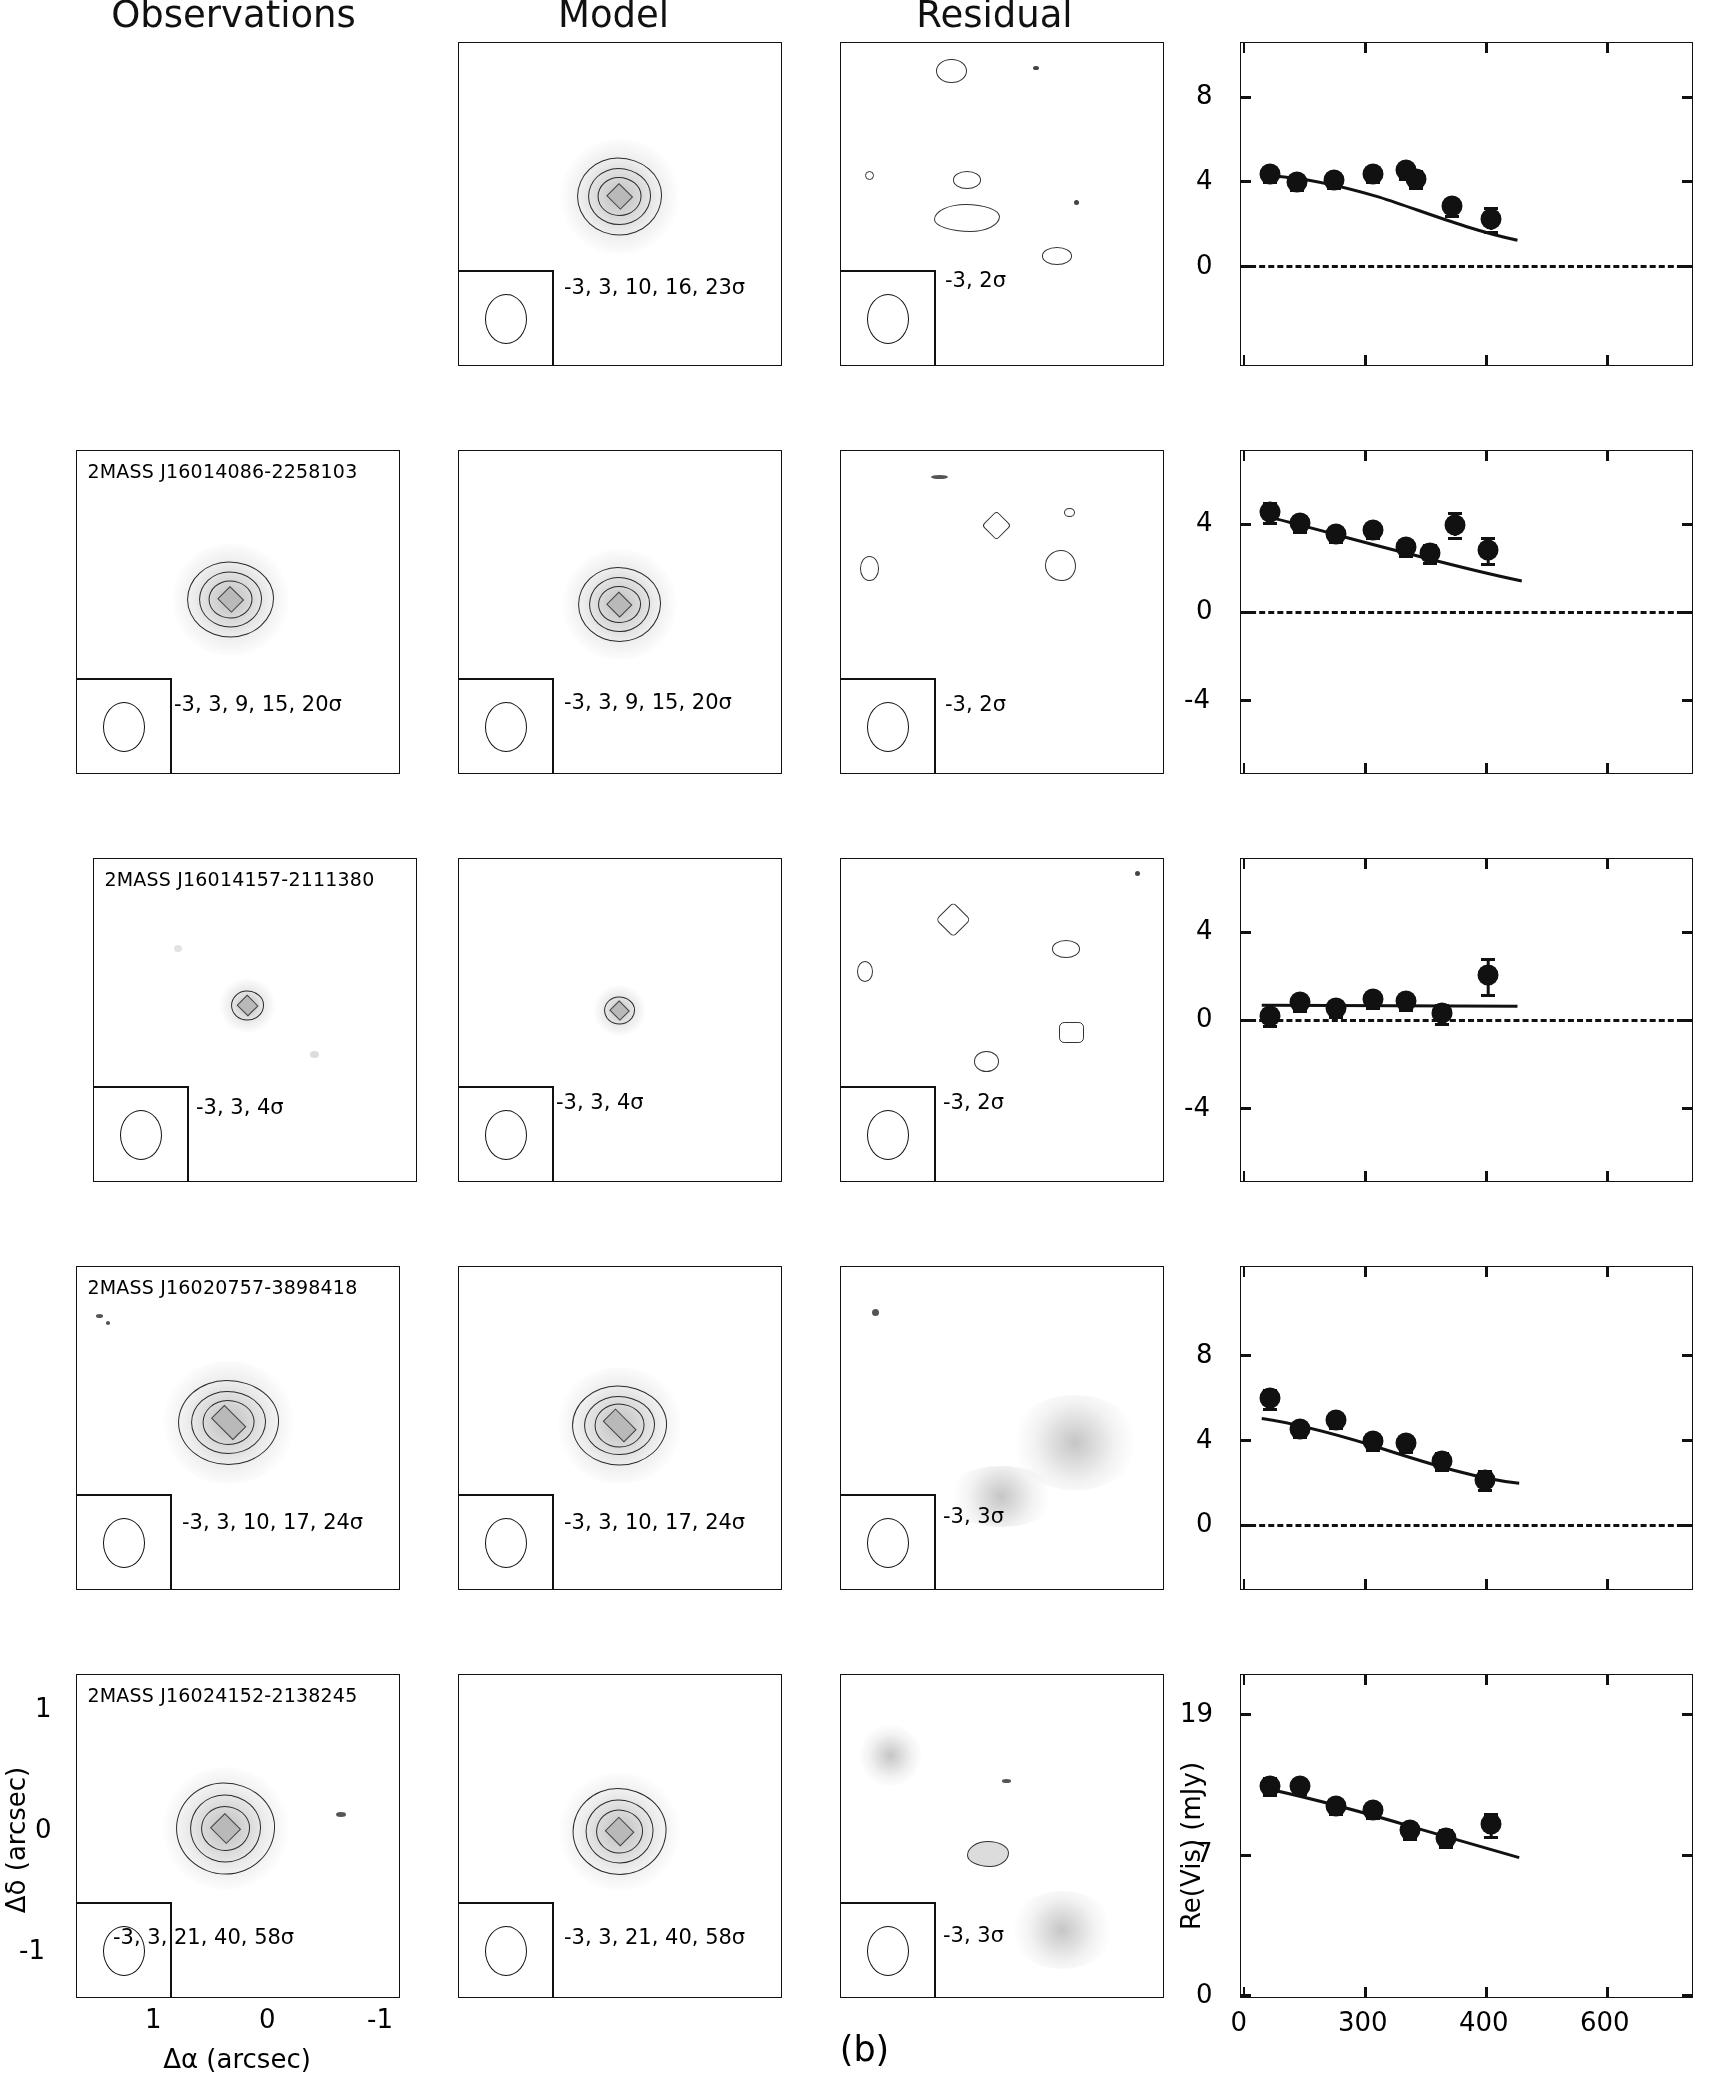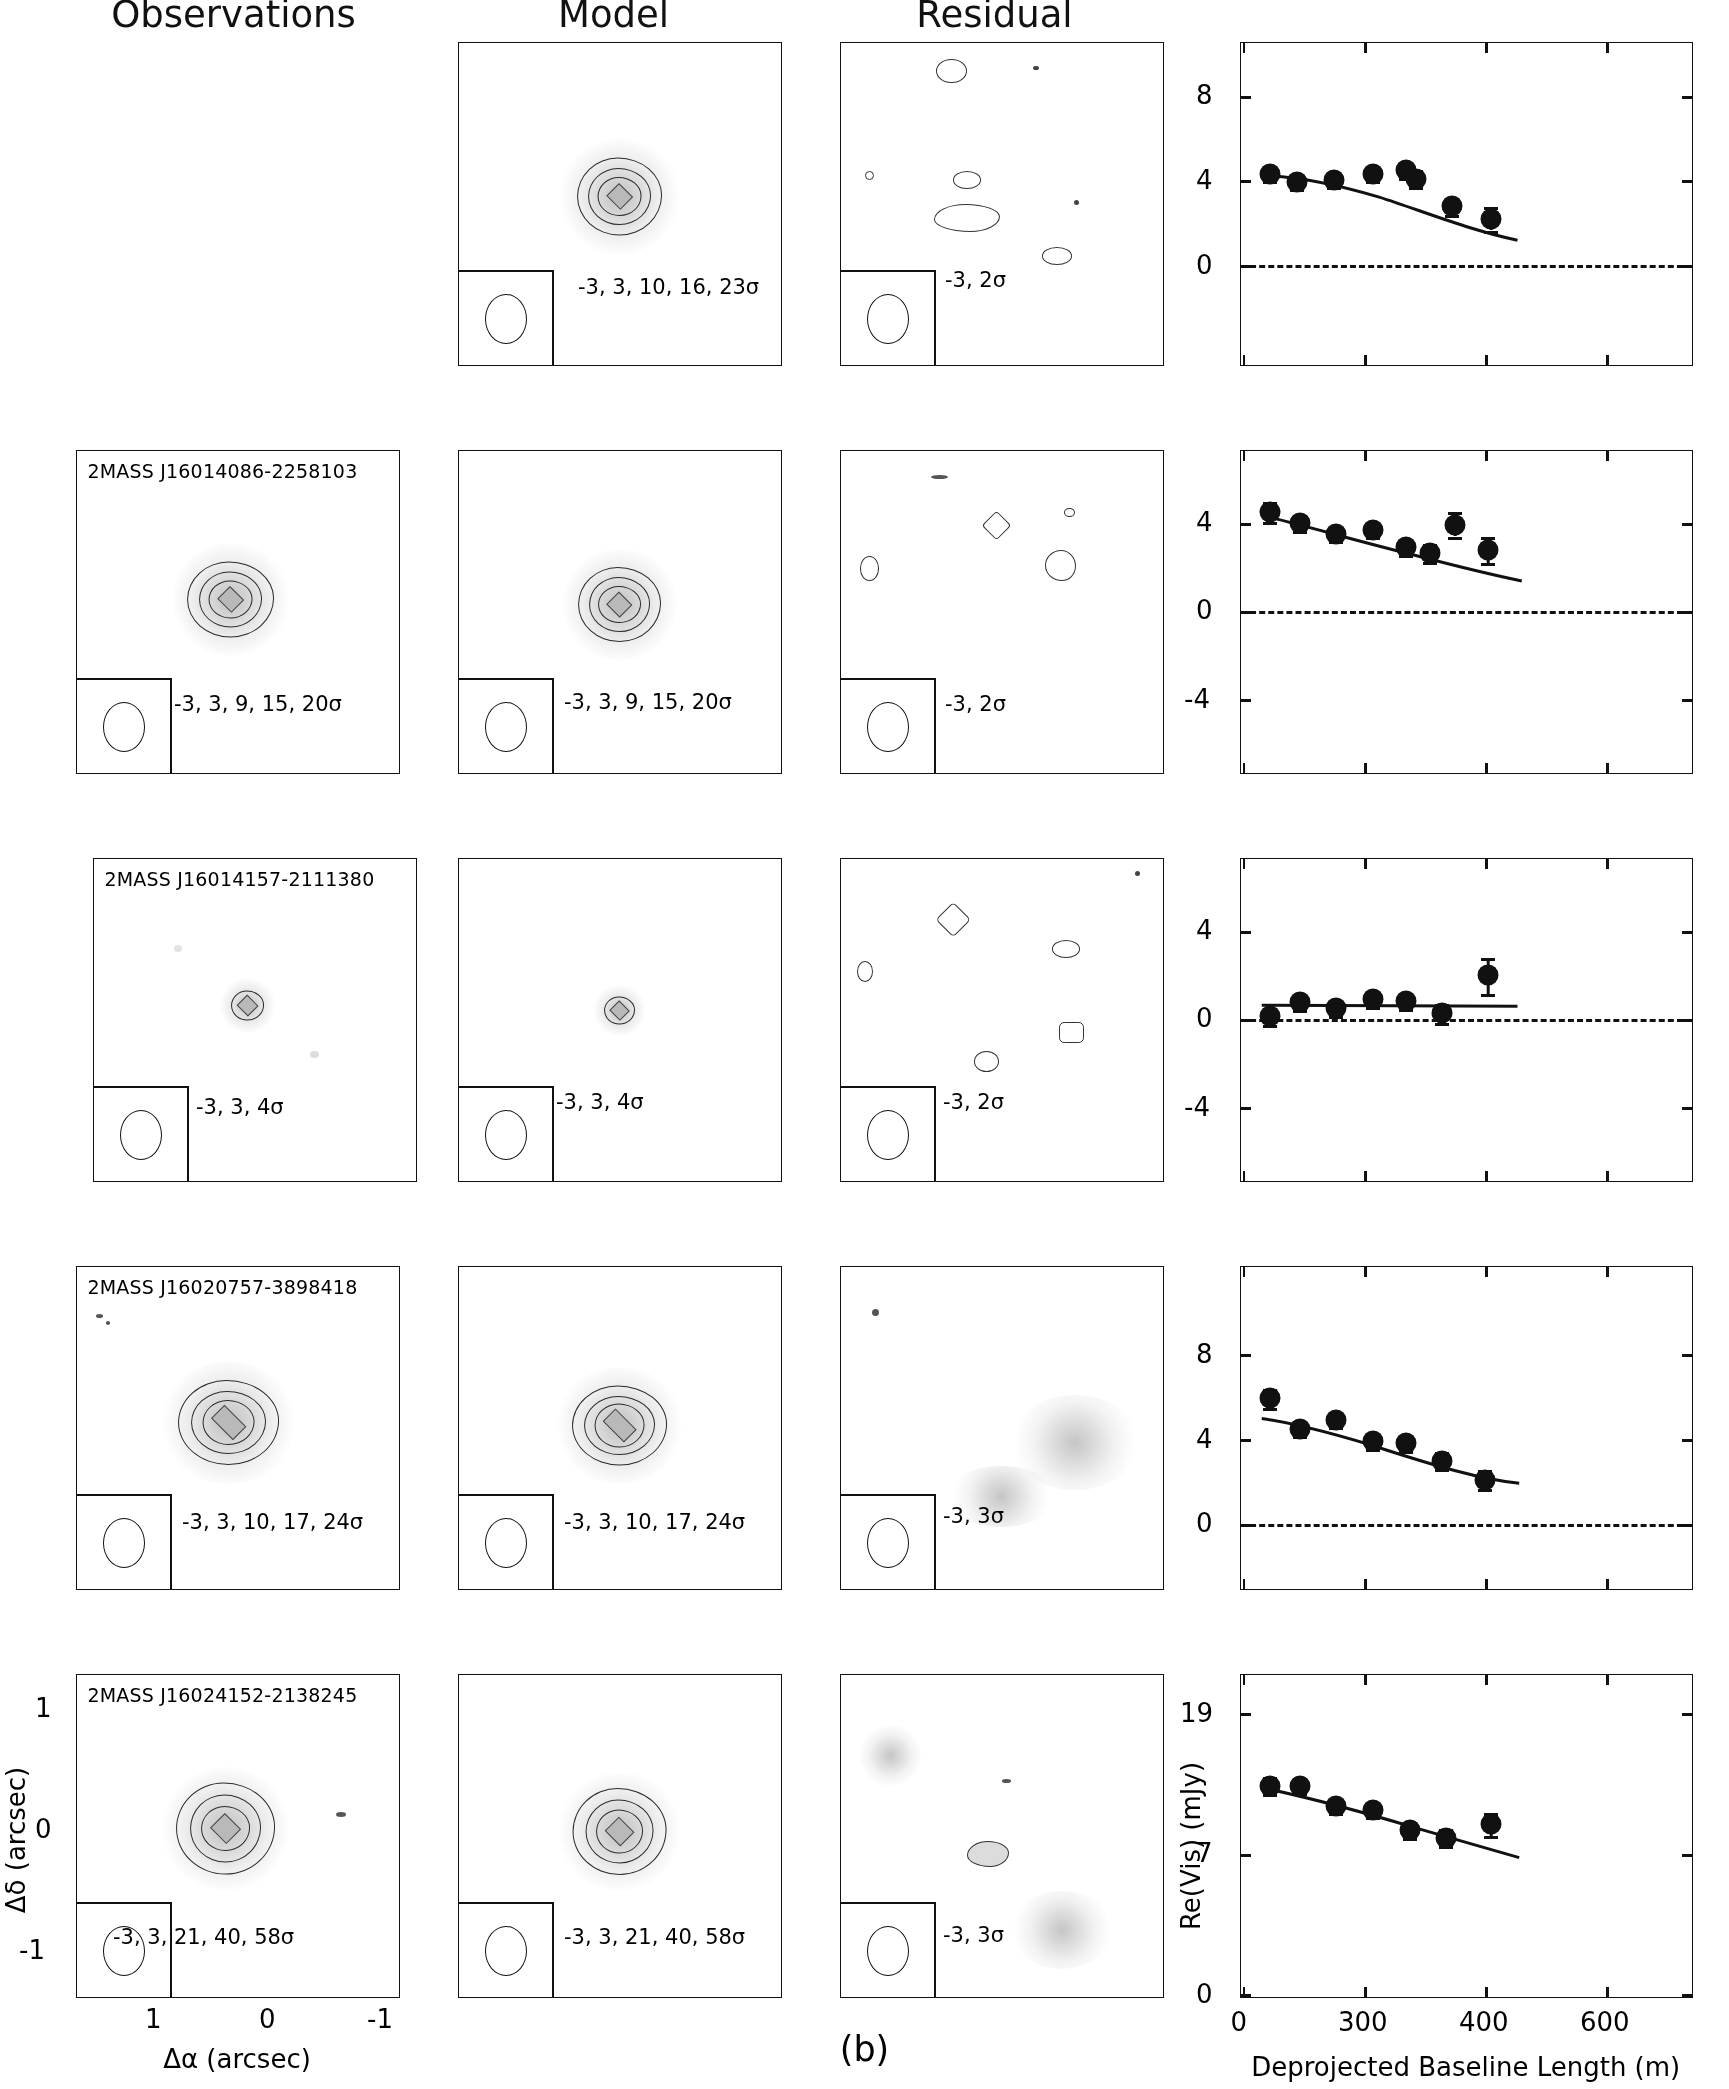--- a/index.html
+++ b/index.html
@@ -59,21 +59,21 @@
     <div class="blob" style="left:161px;top:154px;width:0.9px;height:0.9px;">
       <div class="haze" style="width:121px;height:116px;"></div>
       <div class="ring" style="width:83px;height:76px;"></div>
       <div class="ring" style="width:61px;height:55px;"></div>
       <div class="ring" style="width:42px;height:37px;"></div>
       <div class="core" style="width:18px;height:16.4px;transform:translate(-50%,-50%) rotate(45deg);"></div>
     </div>
     <div class="beambox">
         <div class="beam"></div>
       </div>
-    <div class="sigma-label" style="left:119px;bottom:66px;text-align:center;">-3, 3, 10, 16, 23σ</div>
+    <div class="sigma-label" style="left:105px;bottom:66px;text-align:center;">-3, 3, 10, 16, 23σ</div>
   </div>
 
   <div class="panel" style="left:840px;top:42px;width:322px;height:322px;">
     <div class="speck" style="left:95px;top:15.6px;width:29px;height:22.5px;"></div>
     <div class="dot" style="left:192px;top:22.5px;width:6px;height:4.3px;"></div>
     <div class="dot" style="left:24px;top:128px;width:7px;height:7px;border-radius:50%;background:#fff;border:1.3px solid #333;"></div>
     <div class="speck" style="left:112px;top:128px;width:26px;height:15.6px;"></div>
     <div class="speck" style="left:93px;top:161px;width:64px;height:26px;border-radius:48% 52% 45% 55%/55% 45% 55% 45%;"></div>
     <div class="dot" style="left:233px;top:157px;width:5.2px;height:5.2px;"></div>
     <div class="speck" style="left:201px;top:204px;width:28px;height:15.6px;"></div>
@@ -521,21 +521,20 @@
       <div class="pt" style="left:250px;top:149px;"></div>
     </div>
     <div class="tick-label" style="left:-61px;top:22.5px;">19</div>
     <div class="tick-label" style="left:-45px;top:163px;">7</div>
     <div class="tick-label" style="left:-45px;top:304px;">0</div>
 
     <div class="tick-label" style="left:-10.4px;top:332px;">0</div>
     <div class="tick-label" style="left:97px;top:332px;">300</div>
     <div class="tick-label" style="left:218px;top:332px;">400</div>
     <div class="tick-label" style="left:339px;top:332px;">600</div>
-    <div class="axis-title" style="left:-17.3px;top:377px;width:484px;text-align:center;">Deprojected Baseline Length (m)</div>
     <div class="rot-label" style="left:-206px;top:156px;width:311px;text-align:center;">Re(Vis) (mJy)</div>
   </div>
 
   <div class="tick-label" style="left:35px;top:1693px;">1</div>
   <div class="tick-label" style="left:35px;top:1814px;">0</div>
   <div class="tick-label" style="left:19px;top:1935px;">-1</div>
   <div class="tick-label" style="left:145px;top:2004px;">1</div>
   <div class="tick-label" style="left:259px;top:2004px;">0</div>
   <div class="tick-label" style="left:367px;top:2004px;">-1</div>
   <div class="axis-title" style="left:76px;top:2044px;width:322px;text-align:center;">Δα (arcsec)</div>

